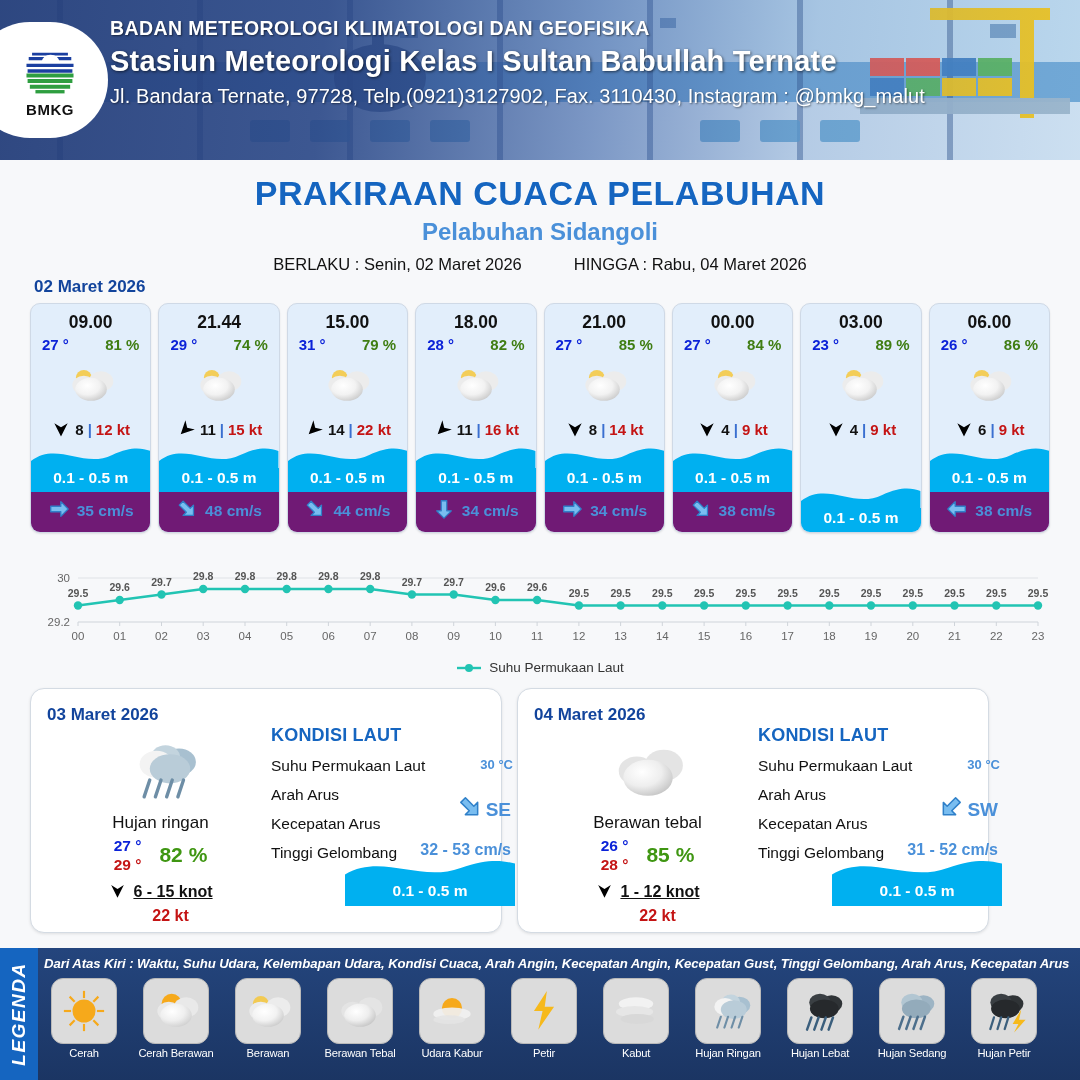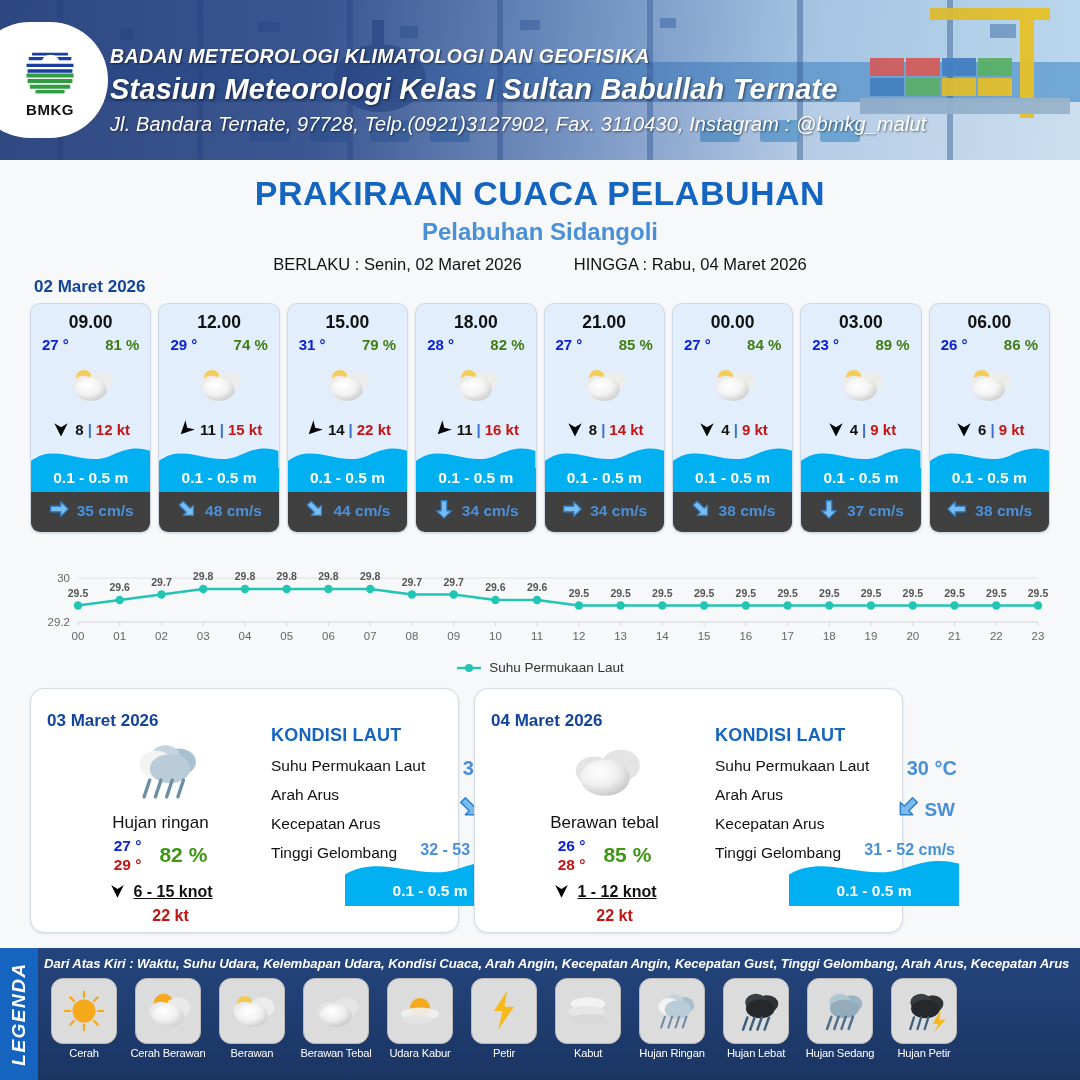--- a/index.html
+++ b/index.html
@@ -27,21 +27,21 @@
     position:absolute; left:-28px; top:22px;
     width:136px; height:116px;
     background:#fff; border-radius:70px;
     display:flex; flex-direction:column;
     align-items:center; justify-content:center;
     z-index:5;
     padding-left:20px;
   }
   .logo-mark { width:56px; height:56px; }
   .logo-text { font-size:15px; font-weight:bold; letter-spacing:.5px; color:#111; margin-top:2px; }
-  .hdr-text { position:absolute; left:110px; top:45px; z-index:6; color:#fff;font-style:italic; }
+  .hdr-text { position:absolute; left:110px; top:17px; z-index:6; color:#fff; }
   .hdr-line1 { font-size:19.5px; font-weight:bold; letter-spacing:.4px; text-shadow:1px 1px 2px rgba(0,0,0,.55); }
   .hdr-line2 { font-size:29px; font-weight:bold; margin-top:5px; letter-spacing:.2px; text-shadow:1px 1px 3px rgba(0,0,0,.6); }
   .hdr-line3 { font-size:20px; margin-top:7px; letter-spacing:.1px; text-shadow:1px 1px 2px rgba(0,0,0,.5); }
 
   
   .title-block { text-align:center; padding-top:14px; }
   .t-main { font-size:34px; font-weight:bold; color:#1565c0; letter-spacing:.5px;
             font-stretch:condensed; text-shadow:0 1px 1px rgba(255,255,255,.9); }
   .t-sub { font-size:24px; font-weight:bold; color:#4a90d9; margin-top:5px; }
   .t-valid { margin-top:9px; font-size:16.5px; color:#111; display:flex; justify-content:center; gap:52px; }
@@ -66,70 +66,70 @@
   .c-icon { height:56px; display:flex; align-items:center; justify-content:center; margin-top:4px; }
   .c-wind { display:flex; align-items:center; justify-content:center; gap:4px; padding:6px 0 4px 0; font-size:15px; font-weight:bold; }
   .c-wdir { width:20px; height:20px; }
   .c-wspd { color:#111; }
   .c-sep { color:#3a6fd0; font-weight:bold; }
   .c-gust { color:#c41414; }
   .c-wave { position:relative; margin-top:auto; }
   .c-wave svg { display:block; width:100%; height:26px; margin-bottom:-1px; }
   .c-waveband { background:#00b0f0; text-align:center; color:#fff; font-size:15.5px; font-weight:bold; padding:1px 0 5px 0; }
   .c-cur { display:flex; align-items:center; justify-content:center; gap:7px; padding:6px 0 8px 0;
-           font-size:15.5px; font-weight:bold; color:#4a90d9; background:#404040; }
+           font-size:15.5px; font-weight:bold; color:#4a90d9; background:#701a75; }
   .c-cur svg { width:22px; height:22px; }
 
   
   .chart-box { position:absolute; left:30px; top:560px; width:1020px; height:120px; }
   .chart-svg { width:1020px; height:98px; display:block; }
   .chart-legend { display:flex; align-items:center; justify-content:center; gap:7px; margin-top:2px; font-size:13.5px; color:#333; }
   .legend-swatch svg { width:26px; height:12px; display:block; }
 
   
   .daypanels { position:absolute; left:30px; top:688px; width:1020px; display:flex; gap:15px; }
   .daypanel {
-    width:429px; height:245px; background:#fff; border:1px solid #d4dbe3;
+    width:472px; height:245px; background:#fff; border:1px solid #d4dbe3;
     border-radius:14px; box-shadow:0 1px 3px rgba(0,0,0,.10);
-    position:relative; padding:22px 16px;
+    position:relative; padding:16px 16px;
   }
   .dp-date { font-size:17px; font-weight:bold; color:#12449c; }
   .dp-left { position:absolute; left:22px; top:42px; width:215px; text-align:center; }
   .dp-wicon { height:80px; display:flex; align-items:center; justify-content:center; }
   .dp-cond { font-size:17px; color:#111; margin-top:2px; }
   .dp-temps { display:flex; align-items:center; justify-content:center; gap:18px; margin-top:3px; }
   .dp-tcol { display:flex; flex-direction:column; align-items:flex-start; font-size:15.5px; font-weight:bold; line-height:1.25; }
   .dp-tmin { color:#0b22d8; }
   .dp-tmax { color:#c41414; }
   .dp-hum { font-size:21px; font-weight:bold; color:#3f9612; }
   .dp-wind { display:flex; align-items:center; justify-content:center; gap:6px; margin-top:6px; font-size:16px; font-weight:bold; color:#111;text-decoration:underline; }
   .dp-wind svg { width:19px; height:19px; }
   .dp-gust { font-size:16px; font-weight:bold; color:#c41414; margin-top:3px; margin-left:20px; }
 
   .dp-right { position:absolute; left:240px; top:36px; width:248px; }
   .dp-ktitle { font-size:18px; font-weight:bold; color:#1565c0; letter-spacing:.2px; }
   .dp-row { position:relative; margin-top:11px; font-size:15.5px; color:#111; }
-  .dp-val { position:absolute; right:6px; top:0; font-size:20px; font-weight:bold; color:#4a90d9; }
+  .dp-val { position:absolute; right:6px; top:0; font-size:13px; font-weight:bold; color:#4a90d9; }
   .dp-arrowval { position:absolute; right:8px; top:8px; display:flex; align-items:center; gap:3px; font-size:19px; font-weight:bold; color:#4a90d9; }
   .dp-arrowval svg { width:26px; height:26px; }
   .dp-speed { position:absolute; right:8px; top:26px; font-size:16px; font-weight:bold; color:#4a90d9; }
   .dp-wave { position:absolute; right:4px; bottom:-44px; width:170px; }
   .dp-wave svg { display:block; width:170px; height:28px; margin-bottom:-1px; }
   .dp-waveband { background:#00b0f0; color:#fff; text-align:center; font-size:15.5px; font-weight:bold; padding:0 0 6px 0; }
 
   
   .legend-footer { position:absolute; left:0; top:948px; width:1080px; height:132px;
                    background:linear-gradient(180deg,#24457d 0%,#1b3563 100%); }
   .legenda-bar { position:absolute; left:0; top:0; width:38px; height:132px; background:#1565c0;
                  display:flex; align-items:center; justify-content:center; }
   .legenda-text { color:#fff; font-size:19px; font-weight:bold; font-style:italic; letter-spacing:1.5px;
                   transform:rotate(-90deg); white-space:nowrap; }
   .legend-note { position:absolute; left:44px; top:8px; width:1030px; color:#fff;
                  font-size:13.2px; font-style:italic; font-weight:bold; letter-spacing:-.1px; }
-  .legend-items { position:absolute; left:44px; top:30px; width:1032px; display:flex; gap:4px;align-items:center; }
+  .legend-items { position:absolute; left:44px; top:30px; width:1032px; display:flex; gap:12px;align-items:center; }
   .legend-item { width:80px; text-align:center; }
   .legend-chip { width:66px; height:66px; margin:0 auto; background:#dcdcdc; border:1px solid #b9b9b9;
                  border-radius:12px; display:flex; align-items:center; justify-content:center; }
   .legend-label { color:#fff; font-size:11.2px; margin-top:3px; letter-spacing:-.2px; }
 </style>
 </head>
 <body>
 
 <div class="header">
   <svg class="hdr-scene" viewBox="0 0 1080 160" preserveAspectRatio="none">
@@ -266,21 +266,21 @@
       <div class="c-waveband">0.1 - 0.5 m</div>
     </div>
     <div class="c-cur">
       <span><svg viewBox="0 0 24 24" style="transform:rotate(0deg)">
     <path d="M3 9 H14 V4 L22 12 L14 20 V15 H3 Z" fill="#79bdf0" stroke="#2f80c9" stroke-width="1.4" stroke-linejoin="round"></path>
           </svg></span>
       <span>35 cm/s</span>
     </div>
     </div>
     <div class="card">
-    <div class="c-time">12.00</div>
+    <div class="c-time">21.44</div>
     <div class="c-th">
       <span class="c-temp">29 °</span>
       <span class="c-hum">74 %</span>
     </div>
     <div class="c-icon">
         <svg viewBox="0 0 80 64" width="66" height="46">
           <circle cx="30" cy="22" r="11" fill="#f6c73b" opacity=".85"></circle>
           <defs>
     <radialGradient id="g2" cx="38%" cy="34%" r="72%">
       <stop offset="0%" stop-color="#ffffff"></stop>
@@ -509,26 +509,20 @@
           </svg></span>
       <span class="c-wspd">4</span>
       <span class="c-sep">|</span>
       <span class="c-gust">9 kt</span>
     </div>
     <div class="c-wave">
       <svg viewBox="0 0 126 26" preserveAspectRatio="none">
           <path d="M0,18 C 27.72,-2 55.44,26 85.68,12 C 105.83999999999999,3 117.18,5 126,8 L126,26 L0,26 Z" fill="#00b0f0"></path>
         </svg>
       <div class="c-waveband">0.1 - 0.5 m</div>
-    </div>
-    <div class="c-cur">
-      <span><svg viewBox="0 0 24 24" style="transform:rotate(90deg)">
-    <path d="M3 9 H14 V4 L22 12 L14 20 V15 H3 Z" fill="#79bdf0" stroke="#2f80c9" stroke-width="1.4" stroke-linejoin="round"></path>
-          </svg></span>
-      <span>37 cm/s</span>
     </div>
     </div>
     <div class="card">
     <div class="c-time">06.00</div>
     <div class="c-th">
       <span class="c-temp">26 °</span>
       <span class="c-hum">86 %</span>
     </div>
     <div class="c-icon">
         <svg viewBox="0 0 80 64" width="66" height="46">

